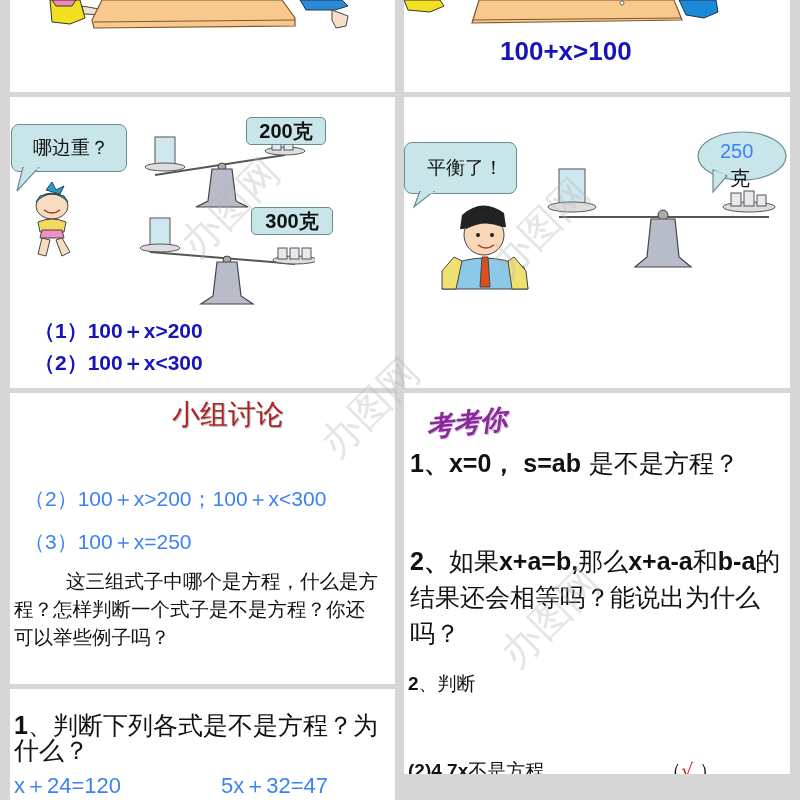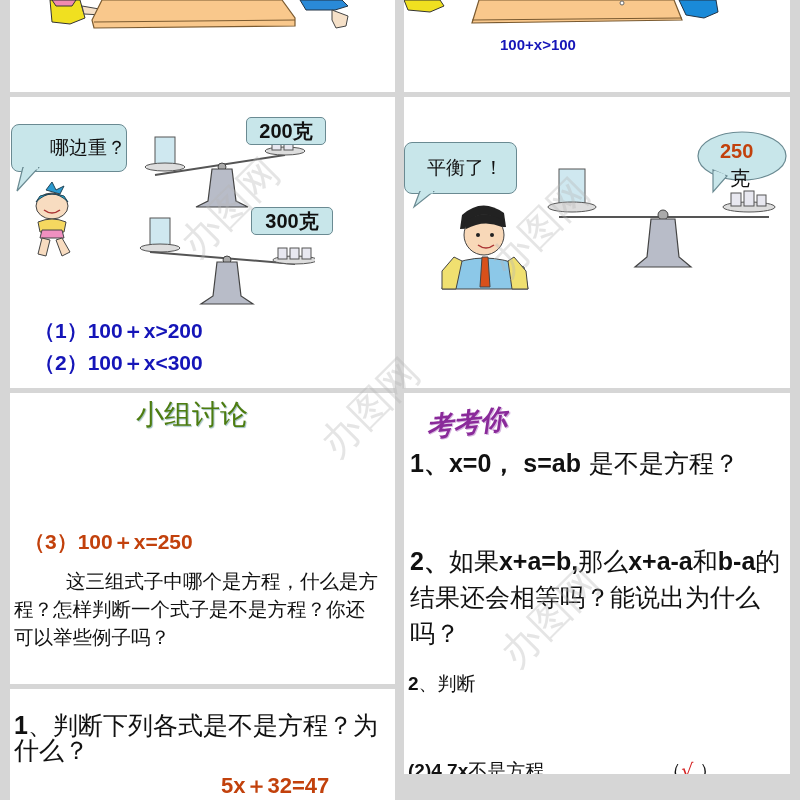--- a/index.html
+++ b/index.html
@@ -9,28 +9,28 @@
   .s1 { left: 10px; top: 0; width: 385px; height: 92px; }
   .s2 { left: 404px; top: 0; width: 386px; height: 92px; }
   .s3 { left: 10px; top: 97px; width: 385px; height: 291px; }
   .s4 { left: 404px; top: 97px; width: 386px; height: 291px; }
   .s5 { left: 10px; top: 393px; width: 385px; height: 291px; }
   .s6 { left: 404px; top: 393px; width: 386px; height: 291px; }
   .s7 { left: 10px; top: 689px; width: 385px; height: 111px; }
   .s8 { left: 404px; top: 663px; width: 386px; height: 111px; }
   .abs { position: absolute; }
   .blue-eq { color: #1515b8; font-weight: bold; font-size: 21px; white-space: nowrap; }
-  .black-eq { color: #c2410c; font-weight: bold; font-size: 21px; white-space: nowrap; }
+  .black-eq { color: #3b82f6; font-weight: normal; font-size: 21px; white-space: nowrap; }
   .bubble { position: absolute; background: #c8e6ea; border: 1.5px solid #6a8a92; border-radius: 8px;
             color: #111; font-family: "DejaVu Sans", sans-serif; font-size: 19px; display:flex; align-items:center; justify-content:center; }
   .weight-label { position:absolute; background:#c8e6ea; border:1.2px solid #6a8a92; border-radius:5px;
                   font-weight:bold; font-size:20px; color:#111; display:flex; align-items:center; justify-content:center; }
   .cjk { font-family: "DejaVu Sans", sans-serif; }
   .watermark { position:absolute; color: rgba(180,180,180,0.35); font-size: 40px; transform: rotate(-45deg); pointer-events:none; font-family:"DejaVu Sans",sans-serif; }
-  .title-blue { font-family: "DejaVu Serif", serif; color: #4d7c0f; font-size: 28px; text-shadow: 1px 1px 1px #9bb; }
+  .title-blue { font-family: "DejaVu Serif", serif; color: #b91c1c; font-size: 28px; text-shadow: 1px 1px 1px #9bb; margin-left: 36px; }
   .title-purple { font-family: "DejaVu Serif", serif; color: #8a2a9a; font-size: 27px; font-style: italic; font-weight: bold; text-shadow: 1px 1px 0 #d8b8e0; transform: rotate(-6deg); }
   .para { font-family: "DejaVu Sans", sans-serif; color:#111; }
 </style>
 </head>
 <body>
 
 <div class="slide s1">
   <svg class="abs" style="left:0;top:0" width="385" height="92">
     <path d="M40,0 L70,0 L75,18 L60,24 L42,22 Z" fill="#f0e020" stroke="#333" stroke-width="1"></path>
     <path d="M42,0 L66,0 L62,6 L46,6 Z" fill="#f08ab0" stroke="#333" stroke-width="1"></path>
@@ -43,25 +43,25 @@
 </div>
 
 <div class="slide s2">
   <svg class="abs" style="left:0;top:0" width="386" height="92">
     <path d="M0,0 L36,0 L40,6 L26,12 L4,10 Z" fill="#f0e020" stroke="#333" stroke-width="1"></path>
     <path d="M75,0 L270,0 L278,20 L68,23 Z" fill="#f9c88c" stroke="#7a5a30" stroke-width="1.2"></path>
     <line x1="68" y1="20" x2="278" y2="18" stroke="#7a5a30" stroke-width="1"></line>
     <circle cx="218" cy="3" r="2" fill="#fff" stroke="#666"></circle>
     <path d="M275,0 L312,0 L314,12 L300,18 L282,15 Z" fill="#1a8ad8" stroke="#234" stroke-width="1"></path>
   </svg>
-  <div class="abs blue-eq" style="left:96px;top:36px;font-size:15px">100+x&gt;100</div>
+  <div class="abs blue-eq" style="left:96px;top:36px;font-size:26px">100+x&gt;100</div>
 </div>
 
 <div class="slide s3">
-  <div class="bubble" style="left:1px;top:27px;width:116px;height:48px;justify-content:flex-end;padding-left:4px">
+  <div class="bubble" style="left:1px;top:27px;width:116px;height:48px;justify-content:center;padding-left:4px">
     <span>哪边重？</span>
   </div>
   <svg class="abs" style="left:5px;top:70px" width="30" height="30">
     <path d="M8,0 L2,24 L24,0 Z" fill="#c8e6ea" stroke="#6a8a92" stroke-width="1.2"></path>
     <line x1="9" y1="1" x2="23" y2="1" stroke="#c8e6ea" stroke-width="3"></line>
   </svg>
   <svg class="abs" style="left:8px;top:85px" width="70" height="80">
     <path d="M28,8 L34,0 L38,8 L46,4 L42,12 Z" fill="#2a9ad0" stroke="#245"></path>
     <ellipse cx="34" cy="24" rx="16" ry="13" fill="#f8dcc0" stroke="#444"></ellipse>
     <path d="M18,20 Q34,4 50,20 L46,14 Q34,10 22,14 Z" fill="#2ab0d8" stroke="#245"></path>
@@ -140,38 +140,40 @@
     <ellipse cx="55" cy="26" rx="44" ry="24" fill="#c8e6ea" stroke="#6a8a92" stroke-width="1.2"></ellipse>
     <path d="M26,40 L26,62 L40,46 Z" fill="#c8e6ea" stroke="#6a8a92" stroke-width="1.2"></path>
     <line x1="27" y1="42" x2="38" y2="46" stroke="#c8e6ea" stroke-width="3"></line>
   </svg>
   <div class="abs black-eq" style="left:316px;top:43px;font-size:20px">250</div>
   <div class="abs cjk" style="left:326px;top:68px;font-size:20px;color:#111">克</div>
 </div>
 
 <div class="slide s5">
   <div class="abs title-blue" style="left:126px;top:3px">小组讨论</div>
+  <div class="abs black-eq" style="left:14px;top:92px">（2）100＋x&gt;200；100＋x&lt;300</div>
   <div class="abs black-eq" style="left:14px;top:135px">（3）100＋x=250</div>
   <div class="abs para" style="left:4px;top:175px;width:370px;font-size:19.5px;line-height:28px;text-indent:52px">这三组式子中哪个是方程，什么是方程？怎样判断一个式子是不是方程？你还可以举些例子吗？</div>
 </div>
 
 <div class="slide s6">
   <div class="abs title-purple" style="left:22px;top:12px">考考你</div>
   <div class="abs para" style="left:6px;top:52px;width:370px;font-size:25px;line-height:36px">
     <b style="font-family:'Liberation Sans',sans-serif">1、x=0， s=ab</b><span> 是不是方程？</span>
   </div>
   <div class="abs para" style="left:6px;top:150px;width:375px;font-size:25px;line-height:36px">
     <b style="font-family:'Liberation Sans',sans-serif">2、</b><span>如果</span><b style="font-family:'Liberation Sans',sans-serif">x+a=b,</b><span>那么</span><b style="font-family:'Liberation Sans',sans-serif">x+a-a</b><span>和</span><b style="font-family:'Liberation Sans',sans-serif">b-a</b><span>的结果还会相等吗？能说出为什么吗？</span>
   </div>
 </div>
 
 <div class="slide s7">
   <div class="abs para" style="left:4px;top:24px;width:372px;font-size:25px;line-height:25px">
     <b style="font-family:'Liberation Sans',sans-serif">1</b><span>、判断下列各式是不是方程？为什么？</span>
   </div>
+  <div class="abs black-eq" style="left:4px;top:82px;font-size:22px">x＋24=120</div>
   <div class="abs black-eq" style="left:211px;top:82px;font-size:22px">5x＋32=47</div>
 </div>
 
 <div class="slide s8">
   <div class="abs para" style="left:4px;top:8px;font-size:19px">
     <b style="font-family:'Liberation Sans',sans-serif">2</b><span>、判断</span>
   </div>
   <div class="abs para" style="left:4px;top:95px;width:380px;font-size:19px;white-space:nowrap">
     <b style="font-family:'Liberation Sans',sans-serif">(2)4.7x</b><span>不是方程</span><span style="margin-left:118px">（</span><span style="color:#d42020">√</span><span style="margin-left:6px">）</span>
   </div>

